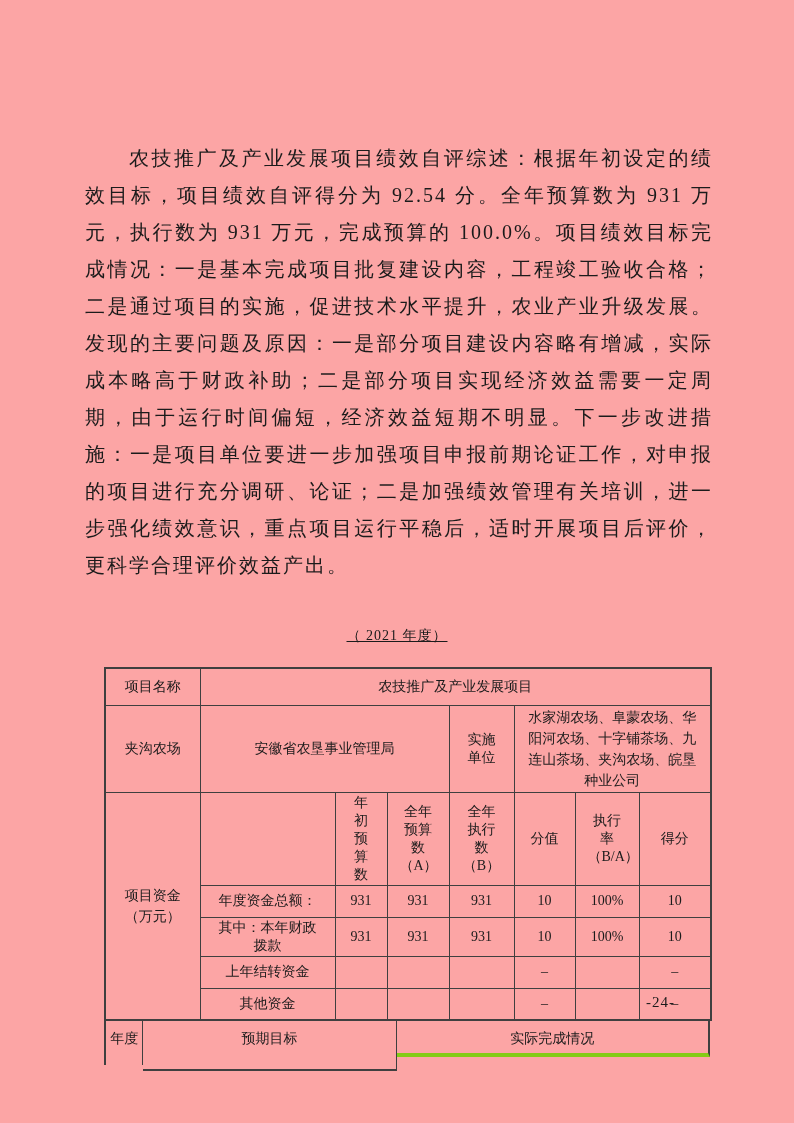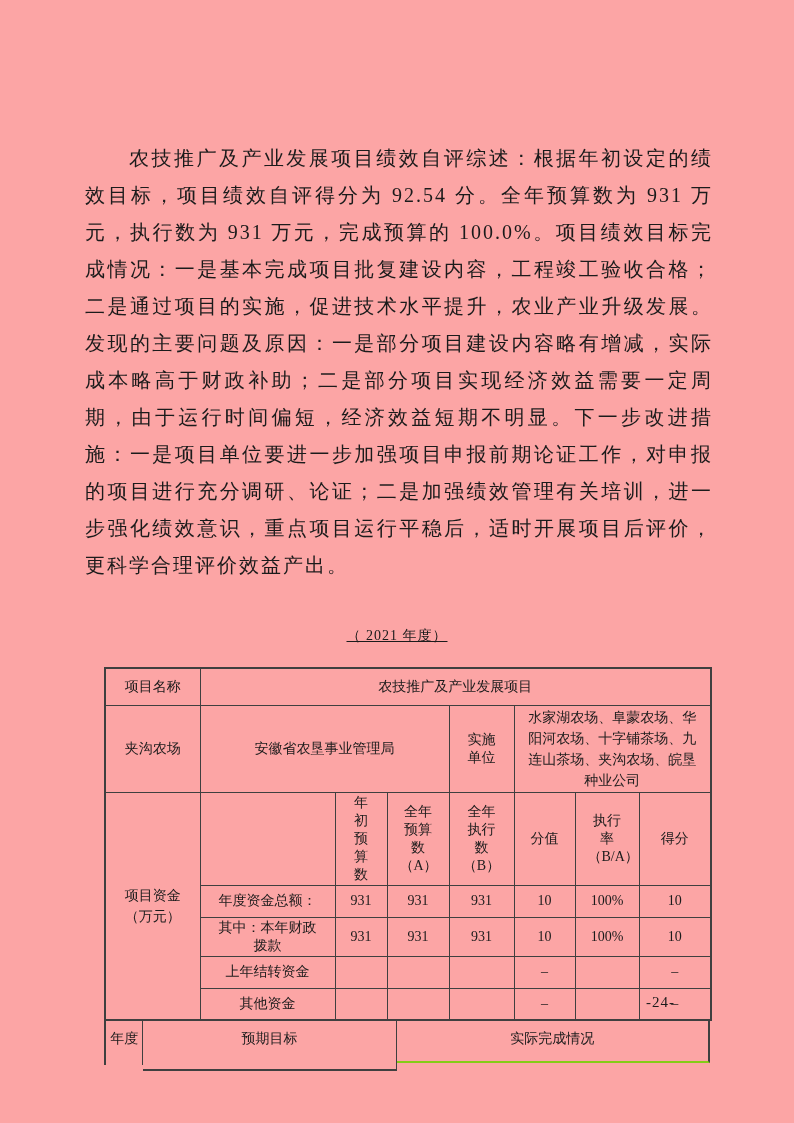--- a/index.html
+++ b/index.html
@@ -44,22 +44,22 @@
     box-sizing:border-box;width:40px;height:44px;
     border-left:2px solid #3f3f3f;border-right:1px solid #3f3f3f;
     font-size:14px;line-height:36px;text-align:center;white-space:nowrap;letter-spacing:0;
   }
   .lr-b{
     box-sizing:border-box;width:257px;height:50px;
     border-right:1px solid #3f3f3f;border-bottom:2px solid #3f3f3f;
     font-size:14px;line-height:36px;text-align:center;
   }
   .lr-c{
-    box-sizing:border-box;width:318px;height:42px;
-    border-right:2px solid #3f3f3f;border-bottom:2px solid #84cc16;
+    box-sizing:border-box;width:318px;height:36px;
+    border-right:2px solid #3f3f3f;border-bottom:4px solid #84cc16;
     font-size:14px;line-height:36px;text-align:center;
   }
   .page-number{
     position:absolute;left:646px;top:994px;
     font-size:15px;letter-spacing:1px;
   }
 </style>
 </head>
 <body>
 

